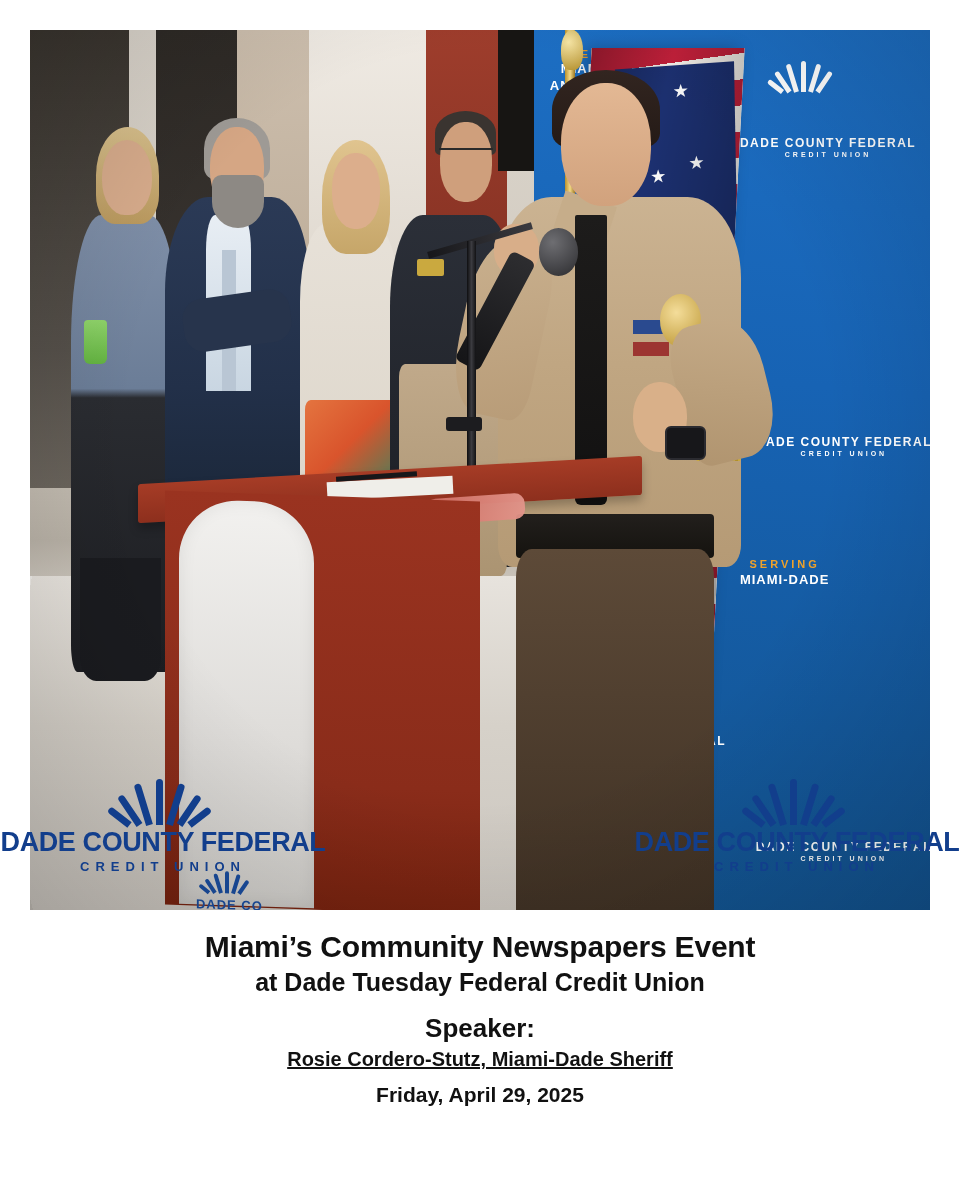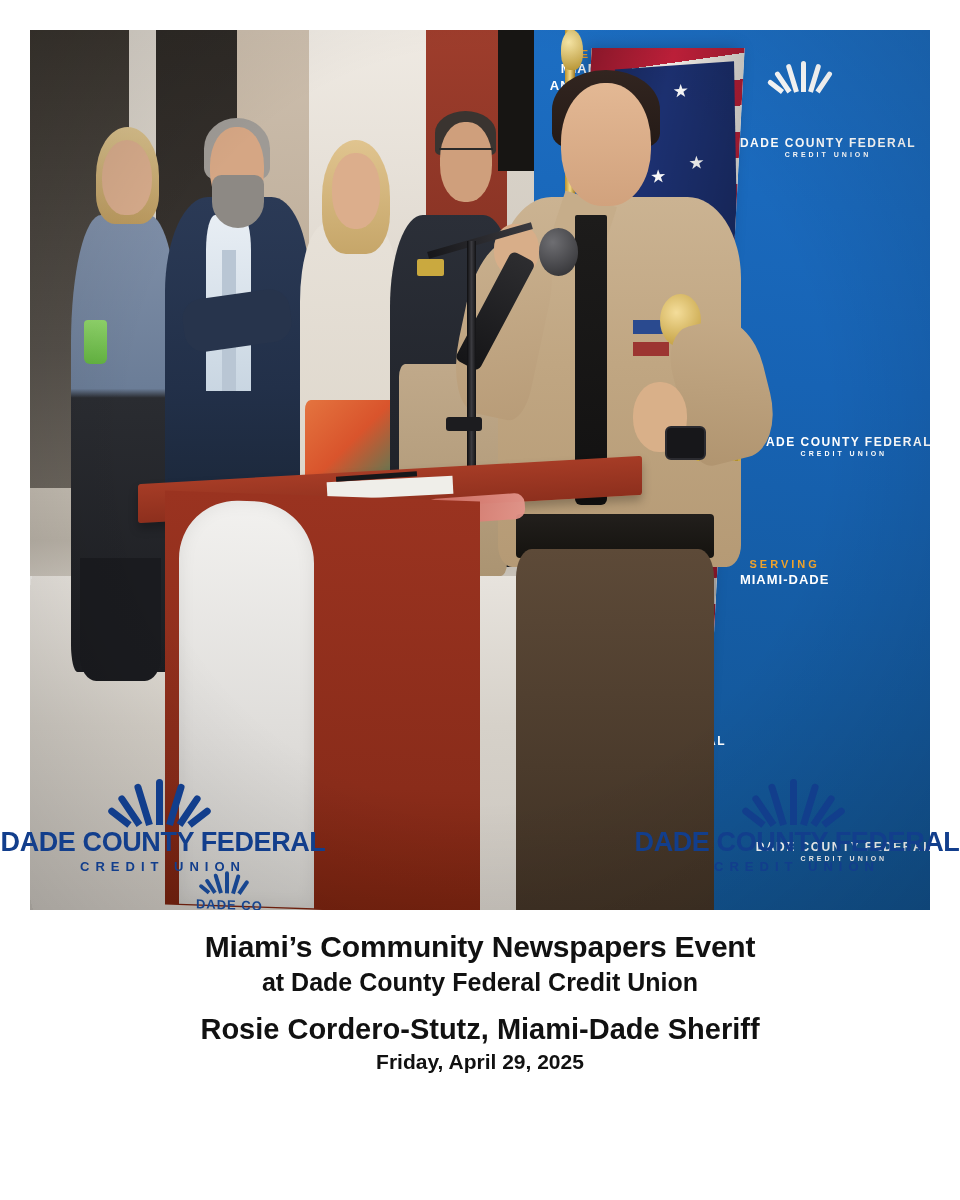--- a/index.html
+++ b/index.html
@@ -384,23 +384,24 @@
     font-size: 25px;
     font-weight: 700;
     margin-bottom: 16px;
   }
   .cap-line3 {
     font-size: 26px;
     font-weight: 700;
     margin-bottom: 4px;
   }
   .cap-line4 {
-    font-size: 29px;
-    font-weight: 700;
-    margin-bottom: 4px;
+    font-size: 20px;
+    font-weight: 700;
+    margin-bottom: 12px;
+    text-decoration: underline;
   }
   .cap-date {
     font-size: 21px;
     font-weight: 700;
   }
 
   
   .logo {
     position: absolute;
     bottom: 10px;
@@ -619,21 +620,22 @@
         <i style="left:30px; height:16px; transform:rotate(34deg);"></i>
       </div>
       <div class="podium-logo-text">DADE CO</div>
     </div>
 
     <div class="photo-vignette"></div>
   </div>
 
   <div class="caption">
     <div class="cap-line1">Miami’s Community Newspapers Event</div>
-    <div class="cap-line2">at Dade County Federal Credit Union</div>
+    <div class="cap-line2">at Dade Tuesday Federal Credit Union</div>
+    <div class="cap-line3">Speaker:</div>
     <div class="cap-line4">Rosie Cordero-Stutz, Miami-Dade Sheriff</div>
     <div class="cap-date">Friday, April 29, 2025</div>
   </div>
 
   <div class="logo logo-left">
     <div class="logo-shell">
       <i style="left:0px;  height:26px; transform:rotate(-52deg);"></i>
       <i style="left:10px; height:35px; transform:rotate(-34deg);"></i>
       <i style="left:20px; height:43px; transform:rotate(-17deg);"></i>
       <i style="left:30px; height:46px;"></i>

